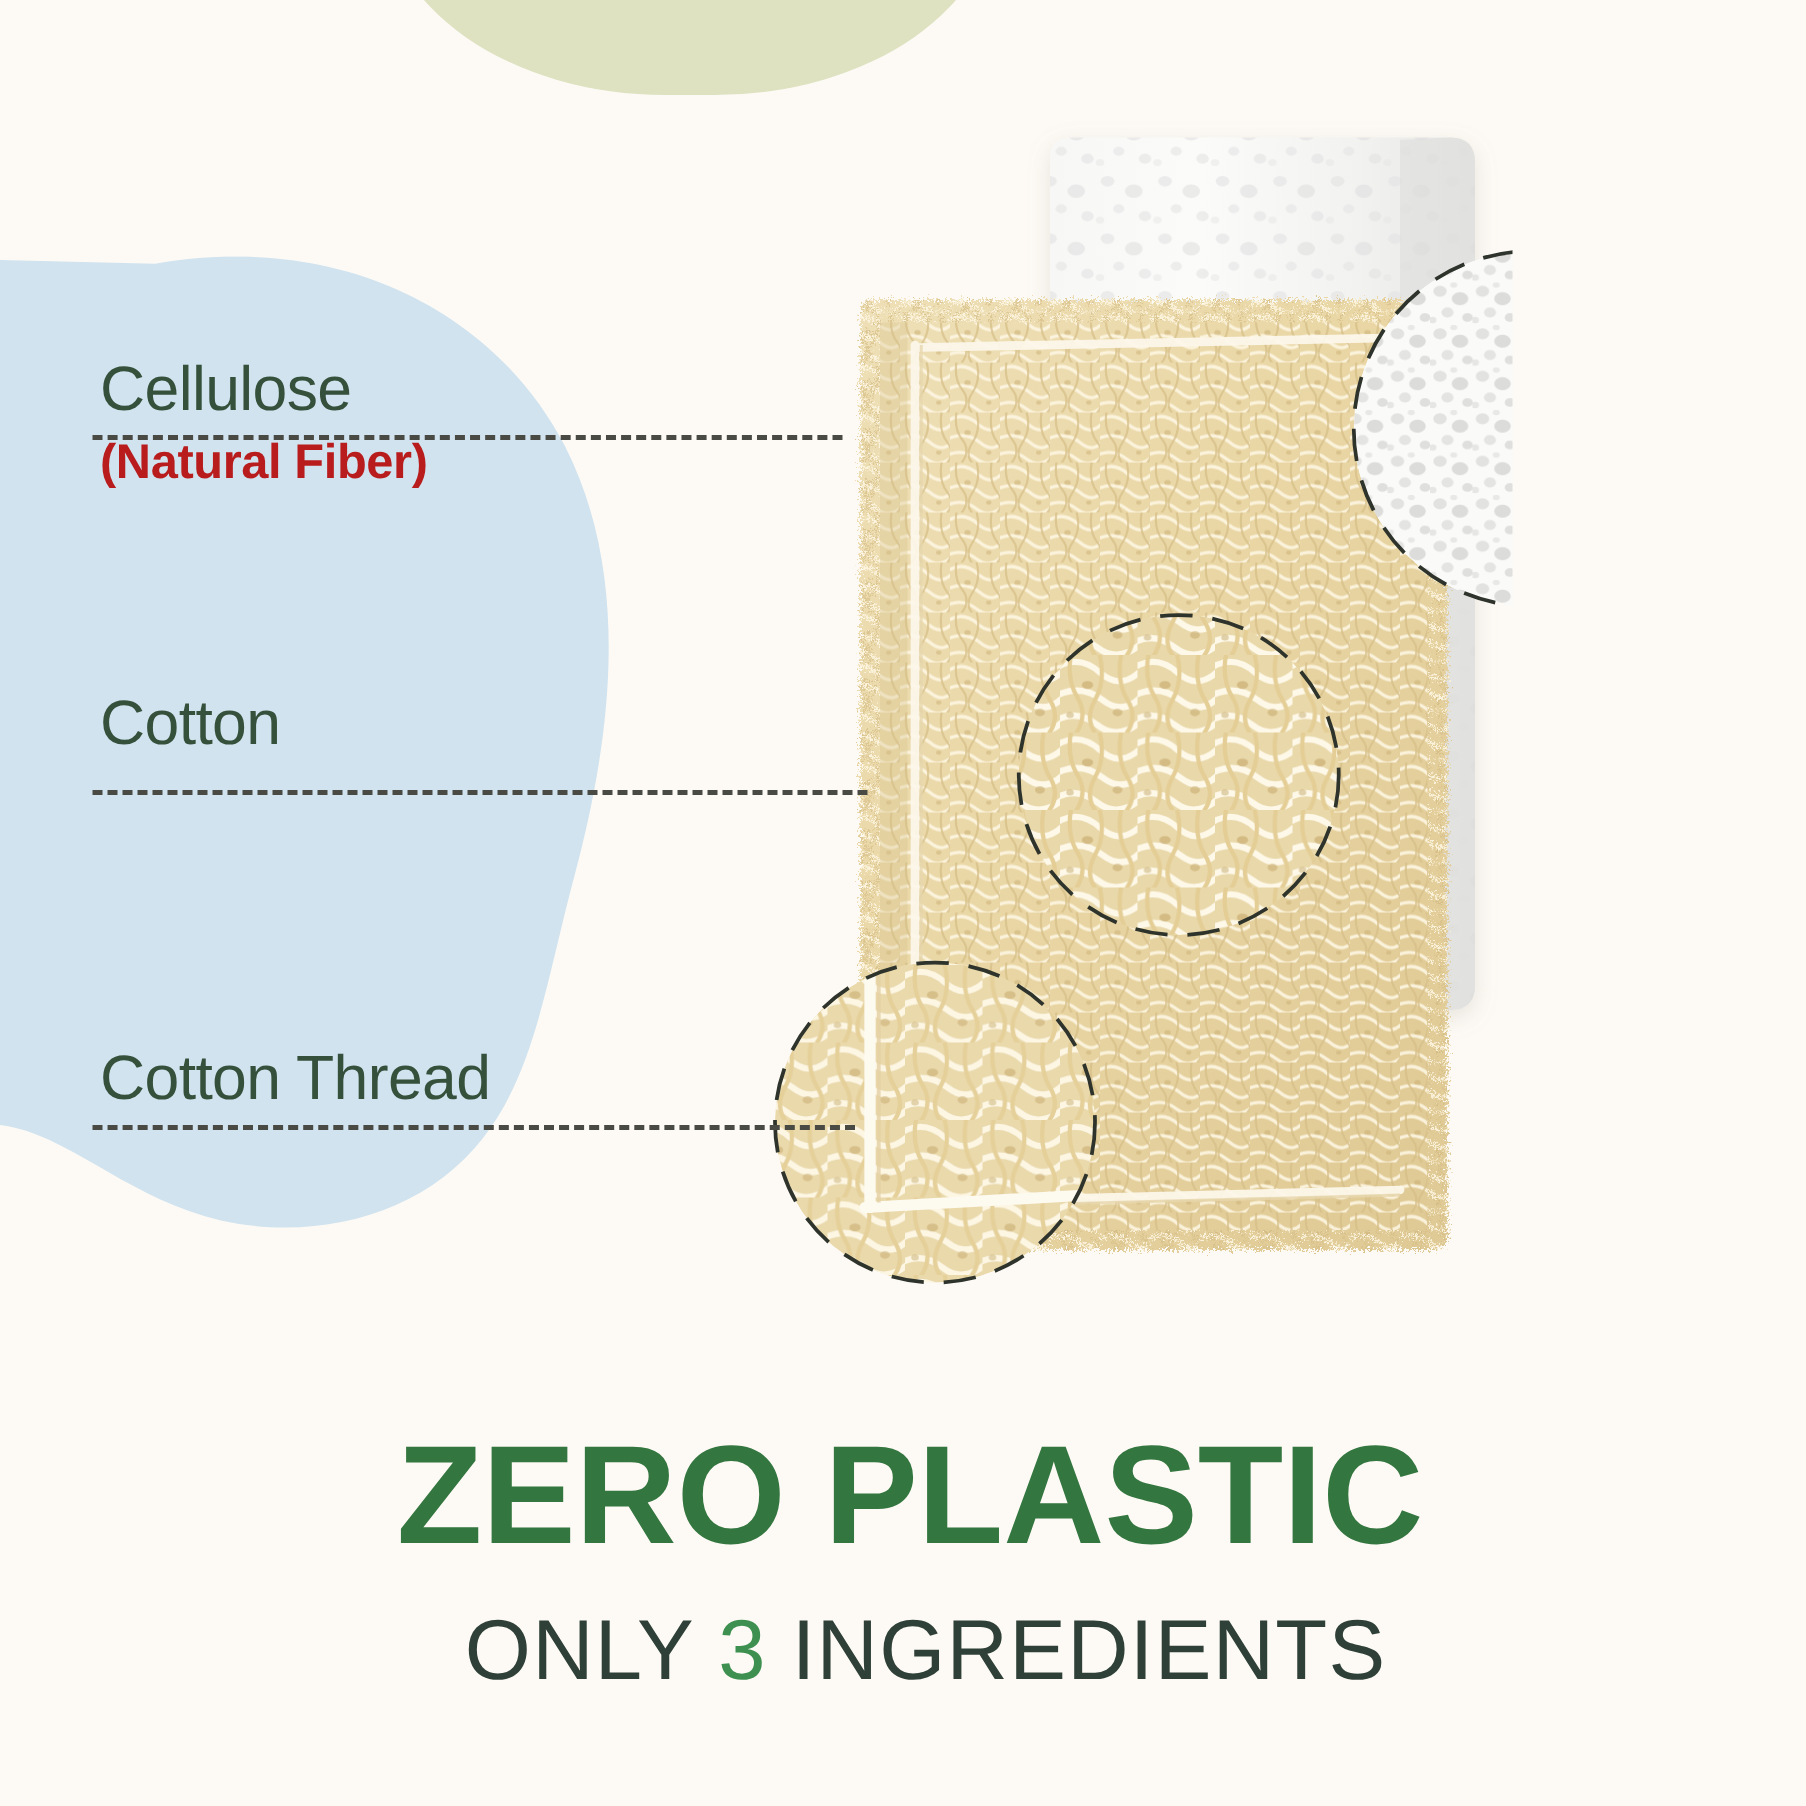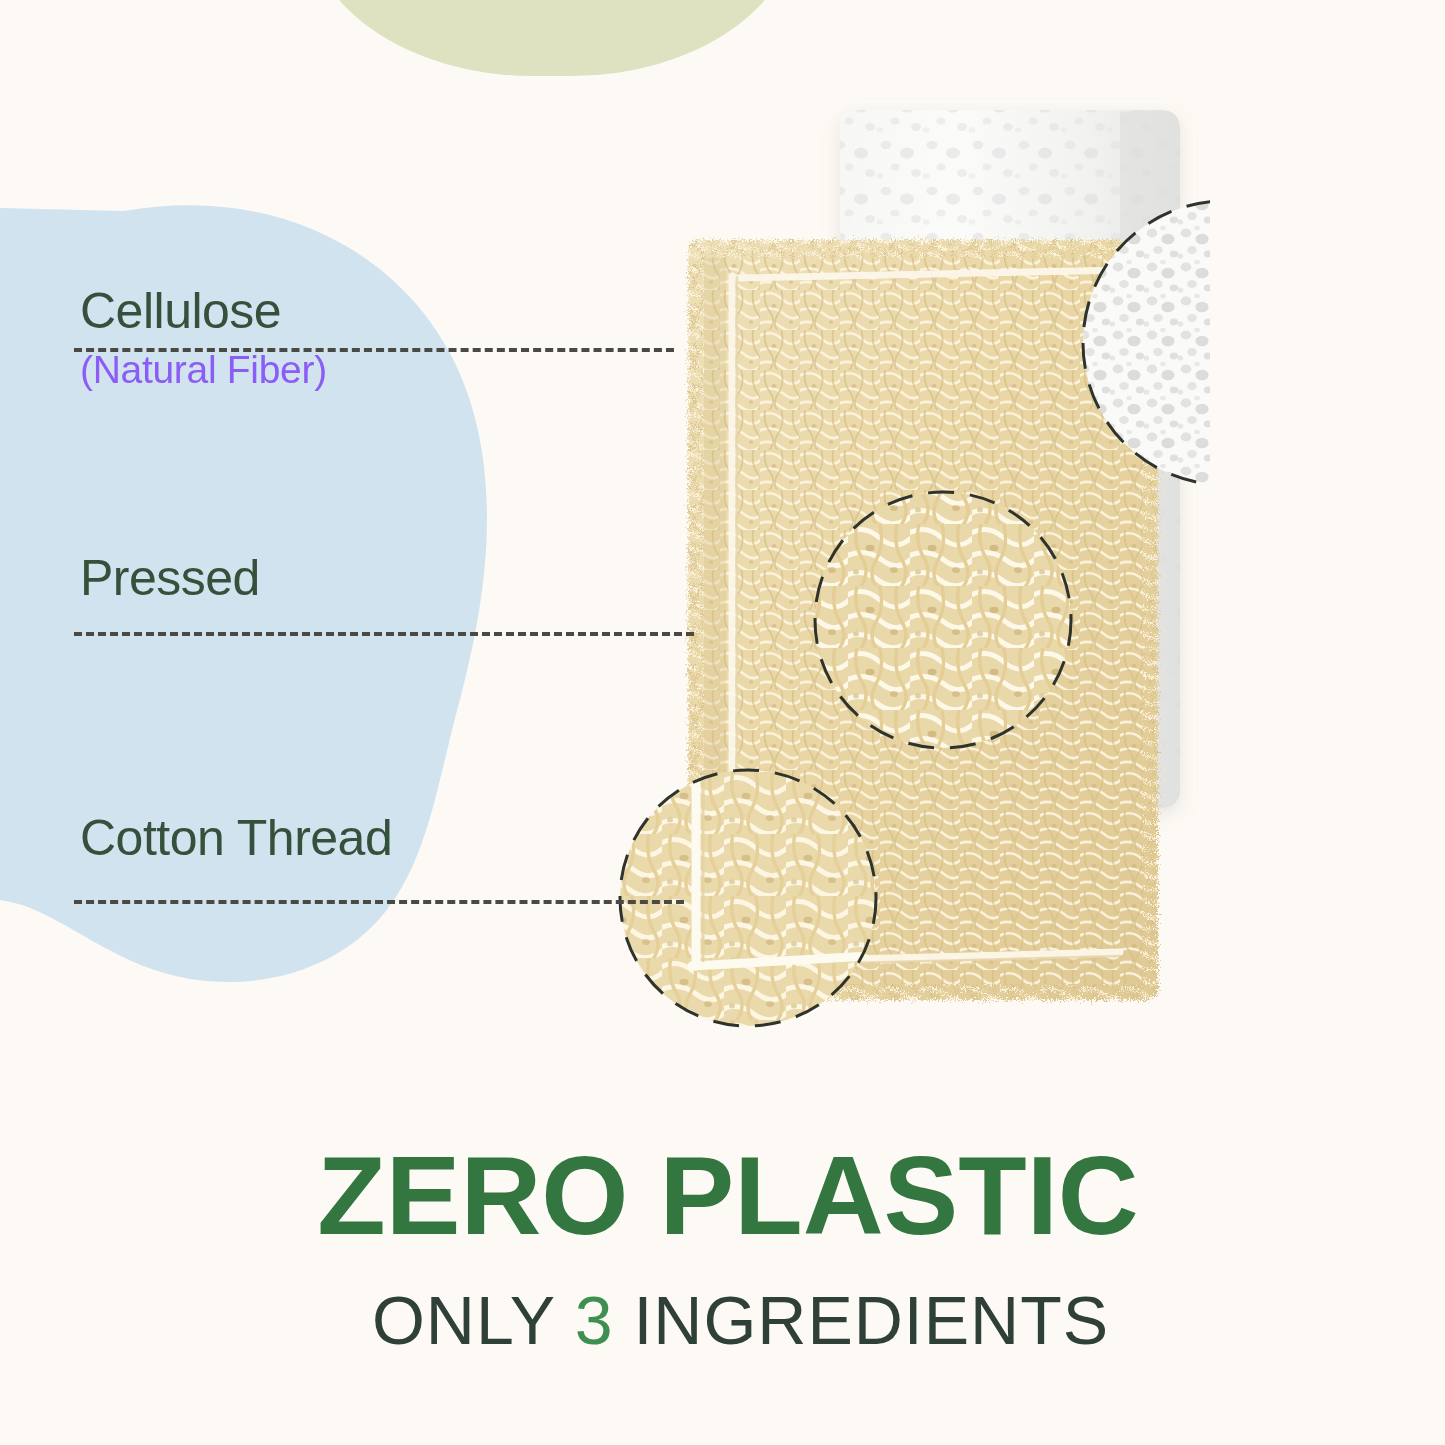--- a/index.html
+++ b/index.html
@@ -50,32 +50,32 @@
   .lbl-title {
     font-size: 50px;
     font-weight: 400;
     color: #35503B;
     letter-spacing: -0.5px;
     line-height: 1.05;
     white-space: nowrap;
   }
   .lbl-sub {
     font-size: 39px;
-    font-weight: 400;
-    color: #8b5cf6;
+    font-weight: 700;
+    color: #b91c1c;
     line-height: 1.22;
     letter-spacing: -0.3px;
     margin-top: 8px;
     white-space: pre-line;
   }
   .lbl-sub.indent2 { text-indent: 0; }
 
   #grp-cellulose { left: 80px; top: 285px; }
   #grp-loofah    { left: 80px; top: 552px; }
-  #grp-cotton    { left: 80px; top: 812px; }
+  #grp-cotton    { left: 80px; top: 836px; }
 
   
   .dashline {
     position: absolute;
     height: 0;
     border-top: 4px dashed #4A4A44;
     z-index: 7;
   }
   #dash-cellulose { left: 74px;  top: 348px; width: 600px; }
   #dash-loofah    { left: 74px;  top: 632px; width: 620px; }
@@ -311,21 +311,21 @@
   <div class="dashline" id="dash-cellulose"></div>
   <div class="dashline" id="dash-loofah"></div>
   <div class="dashline" id="dash-cotton"></div>
 
   <div class="label-group" id="grp-cellulose">
     <div class="lbl-title">Cellulose</div>
     <div class="lbl-sub">(Natural Fiber)</div>
   </div>
 
   <div class="label-group" id="grp-loofah">
-    <div class="lbl-title">Pressed</div>
+    <div class="lbl-title">Cotton</div>
   </div>
 
   <div class="label-group" id="grp-cotton">
     <div class="lbl-title">Cotton Thread</div>
   </div>
 
   <div id="headline">
     <div id="zero-plastic">ZERO PLASTIC</div>
     <div id="only-line"><span>ONLY </span><span class="hl">3</span><span> INGREDIENTS</span></div>
   </div>

